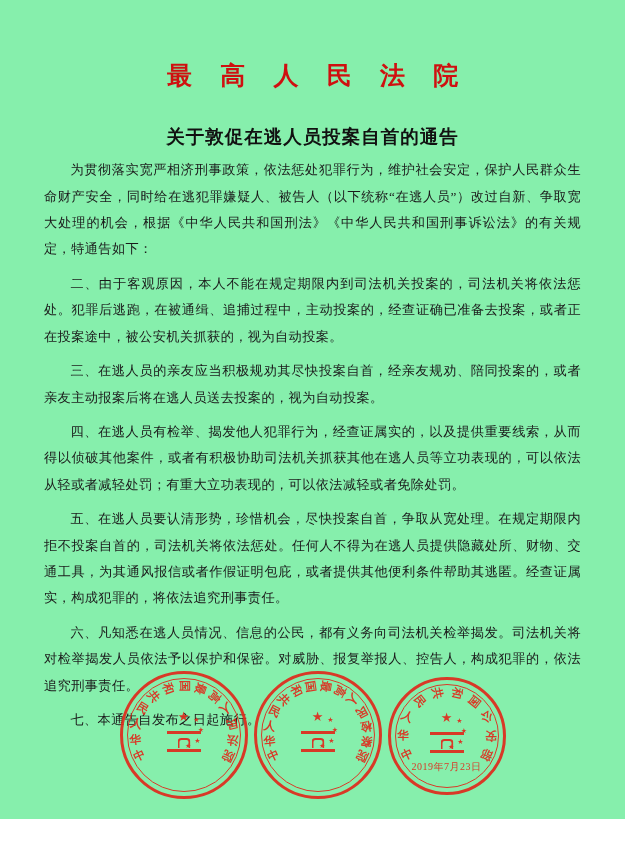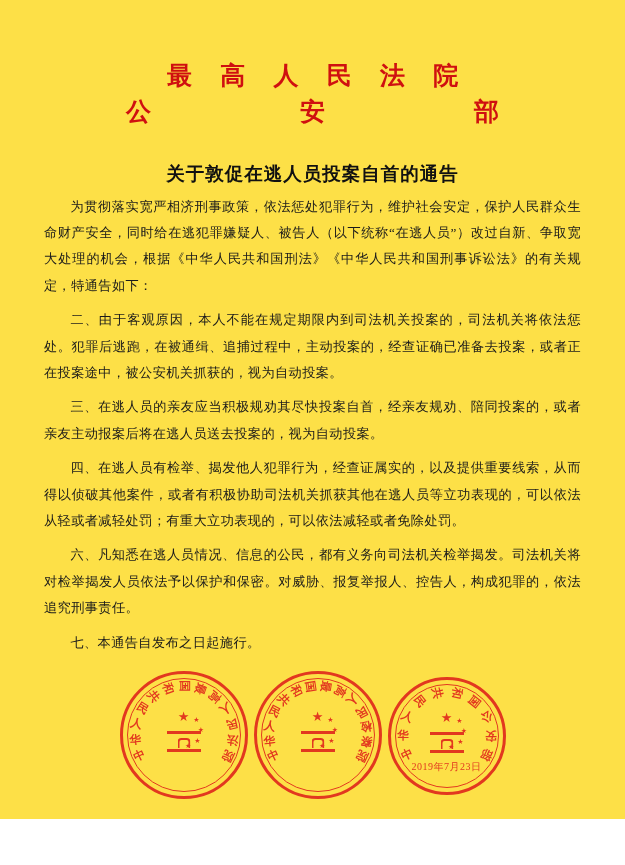--- a/index.html
+++ b/index.html
@@ -10,21 +10,21 @@
     width: 625px;
     height: 865px;
     background: #ffffff;
     font-family: "Liberation Serif", "DejaVu Serif", serif;
     overflow: hidden;
   }
   .page {
     position: relative;
     width: 625px;
     height: 865px;
-    background: #fde047;
+    background: #86efac;
     box-sizing: border-box;
     padding: 48px 44px 0 44px;
   }
   .issuer-block {
     text-align: center;
     margin-top: 10px;
   }
   .issuer-line {
     color: #cf1010;
     font-family: "Liberation Serif", "DejaVu Serif", serif;
@@ -156,30 +156,30 @@
     background: #ffffff;
   }
 </style>
 </head>
 <body>
 
 <div class="page">
 
   <div class="issuer-block">
     <div class="issuer-line">最 高 人 民 法 院</div>
-    <div class="issuer-line">公        安        部</div>
   </div>
 
   <div class="doc-title">关于敦促在逃人员投案自首的通告</div>
 
   <div class="body-text">
     <p>为贯彻落实宽严相济刑事政策，依法惩处犯罪行为，维护社会安定，保护人民群众生命财产安全，同时给在逃犯罪嫌疑人、被告人（以下统称“在逃人员”）改过自新、争取宽大处理的机会，根据《中华人民共和国刑法》《中华人民共和国刑事诉讼法》的有关规定，特通告如下：</p>
     <p>二、由于客观原因，本人不能在规定期限内到司法机关投案的，司法机关将依法惩处。犯罪后逃跑，在被通缉、追捕过程中，主动投案的，经查证确已准备去投案，或者正在投案途中，被公安机关抓获的，视为自动投案。</p>
     <p>三、在逃人员的亲友应当积极规劝其尽快投案自首，经亲友规劝、陪同投案的，或者亲友主动报案后将在逃人员送去投案的，视为自动投案。</p>
     <p>四、在逃人员有检举、揭发他人犯罪行为，经查证属实的，以及提供重要线索，从而得以侦破其他案件，或者有积极协助司法机关抓获其他在逃人员等立功表现的，可以依法从轻或者减轻处罚；有重大立功表现的，可以依法减轻或者免除处罚。</p>
+    <p>五、在逃人员要认清形势，珍惜机会，尽快投案自首，争取从宽处理。在规定期限内拒不投案自首的，司法机关将依法惩处。任何人不得为在逃人员提供隐藏处所、财物、交通工具，为其通风报信或者作假证明包庇，或者提供其他便利条件帮助其逃匿。经查证属实，构成犯罪的，将依法追究刑事责任。</p>
     <p>六、凡知悉在逃人员情况、信息的公民，都有义务向司法机关检举揭发。司法机关将对检举揭发人员依法予以保护和保密。对威胁、报复举报人、控告人，构成犯罪的，依法追究刑事责任。</p>
     <p>七、本通告自发布之日起施行。</p>
   </div>
 
   <div class="seals">
 
     <div class="seal">
       <div class="inner-ring"></div>
       <div class="seal-ring-text">
           <span style="transform: rotate(-115deg) translate(0px, -49px) rotate(90deg) translate(-50%, -50%);">中</span>

